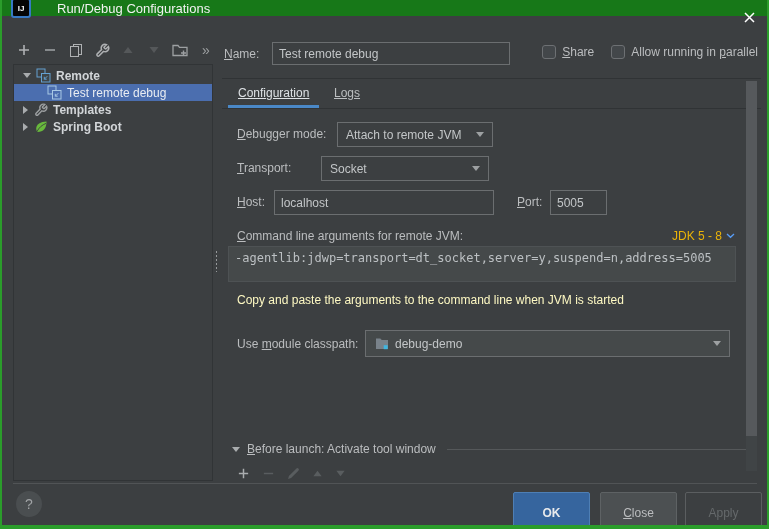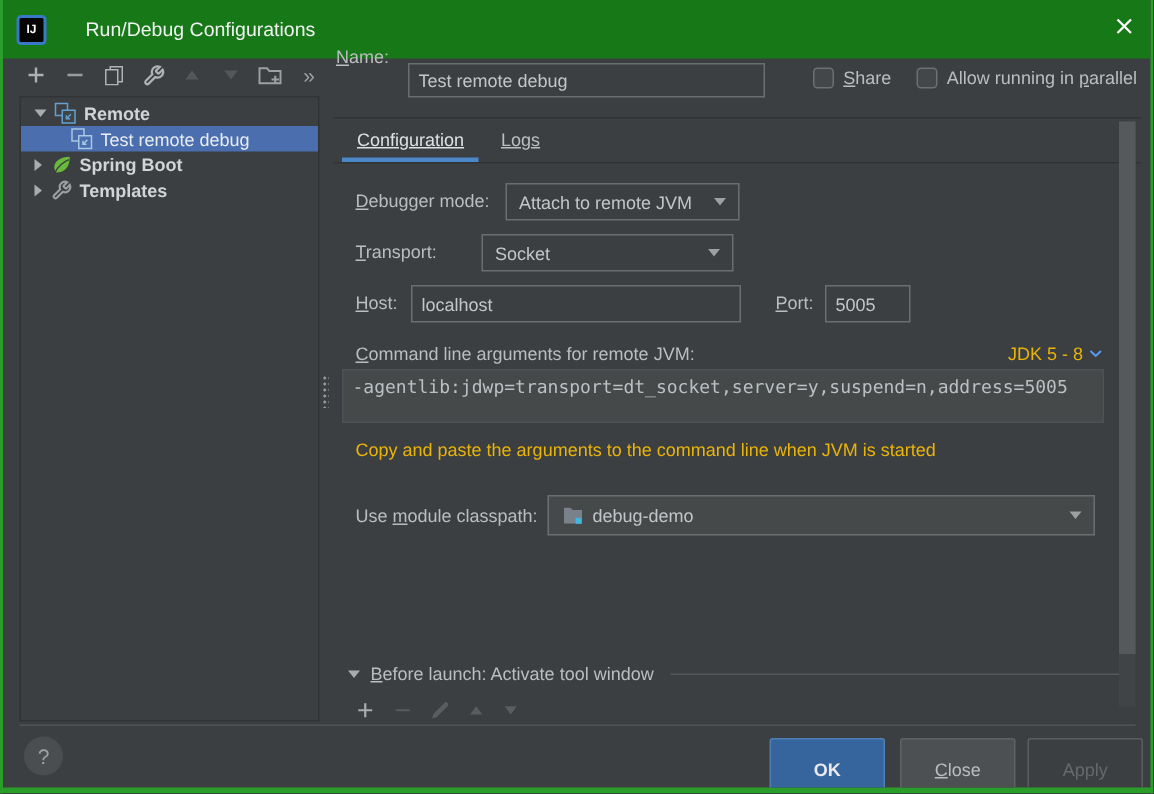--- a/index.html
+++ b/index.html
@@ -4,32 +4,32 @@
 <style>
   * { margin:0; padding:0; box-sizing:border-box; }
   html,body { background:#2b2b2b; }
   .window {
     position:relative; width:769px; height:529px; overflow:hidden;
     background:#3c3f41; color:#bbbdbf;
     font-family:"Liberation Sans", sans-serif; font-size:12px;
     border-left:2px solid #2b9d2b; border-right:2px solid #2b9d2b; border-bottom:4px solid #2b9d2b;
   }
   
-  .titlebar { position:absolute; left:0; top:0; right:0; height:39px; background:#177818; display:flex; align-items:center; }
+  .titlebar { position:absolute; left:0; top:0; right:0; height:16px; background:#177818; display:flex; align-items:center; }
   .logo { width:20px; height:20px; margin-left:9px; background:#050505; border:2px solid #3779c4; border-radius:3px;
           display:flex; align-items:center; justify-content:center; color:#fff; font-size:8px; font-weight:bold; letter-spacing:0; }
   .title { margin-left:26px; color:#f2f2f2; font-size:13px; }
   .tb-close { position:absolute; right:10px; top:9px; width:16px; height:16px; display:flex; align-items:center; justify-content:center; cursor:pointer; }
   
   .toolbar { position:absolute; left:14px; top:41px; display:flex; align-items:center; gap:10px; height:18px; }
   .tbtn { width:16px; height:16px; display:flex; align-items:center; justify-content:center; }
   .more { color:#9da0a2; font-size:14px; line-height:14px; }
   
   .lbl { color:#bbbdbf; white-space:nowrap; }
-  .name-label { position:absolute; left:222px; top:31px; }
+  .name-label { position:absolute; left:222px; top:47px; }
   .name-input { position:absolute; left:270px; top:42px; width:238px; height:23px; background:transparent;
                 border:1px solid #6b6e70; color:#c3c6c8; font-family:"Liberation Sans",sans-serif; font-size:12px; padding:0 6px; outline:none; }
   .hdr-checks { position:absolute; right:9px; top:45px; display:flex; gap:17px; align-items:center; }
   .check { display:flex; align-items:center; gap:6px; cursor:default; }
   .cb { width:14px; height:14px; background:#43474a; border:1px solid #6d7073; border-radius:3px; }
   
   .tree { position:absolute; left:11px; top:64px; width:200px; height:417px; border:1px solid #313436; padding-top:2px; }
   .trow { height:17px; display:flex; align-items:center; gap:5px; padding-left:9px; cursor:default; }
   .trow .tlabel { font-weight:bold; color:#d2d5d8; }
   .trow.sel { background:#4b6eaf; padding-left:33px; }
@@ -46,21 +46,21 @@
   .tab-underline { position:absolute; left:6px; top:26px; width:91px; height:3px; background:#4a88c7; }
   .tab-sep { position:absolute; left:0; top:29px; right:0; height:1px; background:#303335; }
   .field { position:absolute; background:transparent; border:1px solid #6b6e70; color:#c3c6c8;
            font-family:"Liberation Sans",sans-serif; font-size:12px; padding:0 6px; outline:none; }
   .combo { position:absolute; border:1px solid #6b6e70; display:flex; align-items:center; padding:0 8px; cursor:default; }
   .combo .cval { flex:1; color:#c3c6c8; white-space:nowrap; overflow:hidden; }
   .carr { width:0; height:0; border-left:4px solid transparent; border-right:4px solid transparent; border-top:5px solid #9da0a2; }
   .link { position:absolute; color:#eab308; display:flex; align-items:center; gap:4px; cursor:pointer; }
   .cmdbox { position:absolute; left:6px; top:167px; width:508px; height:36px; background:#45494a; border:1px solid #4e5254;
             font-family:"DejaVu Sans Mono", monospace; font-size:12px; color:#bcc0c3; padding:4px 6px; white-space:nowrap; overflow:hidden; }
-  .hint { position:absolute; color:#eab308; line-height:17px;text-align:right; }
+  .hint { position:absolute; color:#fef9c3; line-height:17px;text-align:right; }
   .bl-row { position:absolute; left:10px; top:363px; right:10px; display:flex; align-items:center; gap:7px; }
   .bl-line { flex:1; height:1px; background:#55585a; margin-left:4px; }
   .bl-toolbar { position:absolute; left:15px; top:388px; display:flex; gap:12px; align-items:center; }
   .scroll-track { position:absolute; left:524px; top:2px; width:11px; height:390px; background:#404446; }
   .scroll-thumb { position:absolute; left:0; top:0; width:11px; height:355px; background:#56595c; }
   
   .footer-sep { position:absolute; left:11px; right:10px; top:483px; height:1px; background:#515456; }
   .help { position:absolute; left:14px; top:491px; width:26px; height:26px; border-radius:50%; background:#4a4e50;
           color:#a0a3a5; display:flex; align-items:center; justify-content:center; font-size:14px; cursor:pointer; }
   .btn { position:absolute; top:492px; width:77px; height:42px; display:flex; align-items:center; justify-content:center;
@@ -156,35 +156,35 @@
             <rect x="1" y="1" width="8" height="8" fill="none" stroke="#a8c8e4"></rect>
             <rect x="5.5" y="5.5" width="8.5" height="8.5" fill="#4b6eaf" stroke="#a8c8e4"></rect>
             <path d="M11.3 8.2l-3 3m0-2.4v2.4h2.4" stroke="#a8c8e4" fill="none"></path>
           </svg>
         </span>
       <span class="tlabel">Test remote debug</span>
     </div>
     <div class="trow">
       <span class="tri-r"></span>
       <span class="ticon">
+        <svg width="14" height="14" viewBox="0 0 24 24" fill="none" stroke="#9da0a2" stroke-width="2.4">
+            <path d="M14.7 6.3a1 1 0 0 0 0 1.4l1.6 1.6a1 1 0 0 0 1.4 0l3.77-3.77a6 6 0 0 1-7.94 7.94l-6.91 6.91a2.12 2.12 0 0 1-3-3l6.91-6.91a6 6 0 0 1 7.94-7.94l-3.76 3.76z"></path>
+          </svg>
+        </span>
+      <span class="tlabel">Templates</span>
+    </div>
+    <div class="trow">
+      <span class="tri-r"></span>
+      <span class="ticon">
         <svg width="14" height="14" viewBox="0 0 14 14">
             <path d="M12.5 1.5C12.5 8 9.5 12 3.5 12c-.8-1-1.3-2.2-1.3-3.6C2.2 4.6 6.5 1.5 12.5 1.5z" fill="#68b93c"></path>
             <path d="M2.8 11.8C5 7.5 8 5 12 3.4" stroke="#3c3f41" stroke-width="0.9" fill="none"></path>
           </svg>
         </span>
       <span class="tlabel">Spring Boot</span>
-    </div>
-    <div class="trow">
-      <span class="tri-r"></span>
-      <span class="ticon">
-        <svg width="14" height="14" viewBox="0 0 24 24" fill="none" stroke="#9da0a2" stroke-width="2.4">
-            <path d="M14.7 6.3a1 1 0 0 0 0 1.4l1.6 1.6a1 1 0 0 0 1.4 0l3.77-3.77a6 6 0 0 1-7.94 7.94l-6.91 6.91a2.12 2.12 0 0 1-3-3l6.91-6.91a6 6 0 0 1 7.94-7.94l-3.76 3.76z"></path>
-          </svg>
-        </span>
-      <span class="tlabel">Templates</span>
     </div>
   </div>
   <div class="splitter"></div>
 
   <div class="rpanel">
     <div class="tab active" style="left:16px">Configuration</div>
     <div class="tab" style="left:112px">Logs</div>
     <div class="tab-underline"></div>
     <div class="tab-sep"></div>
 

